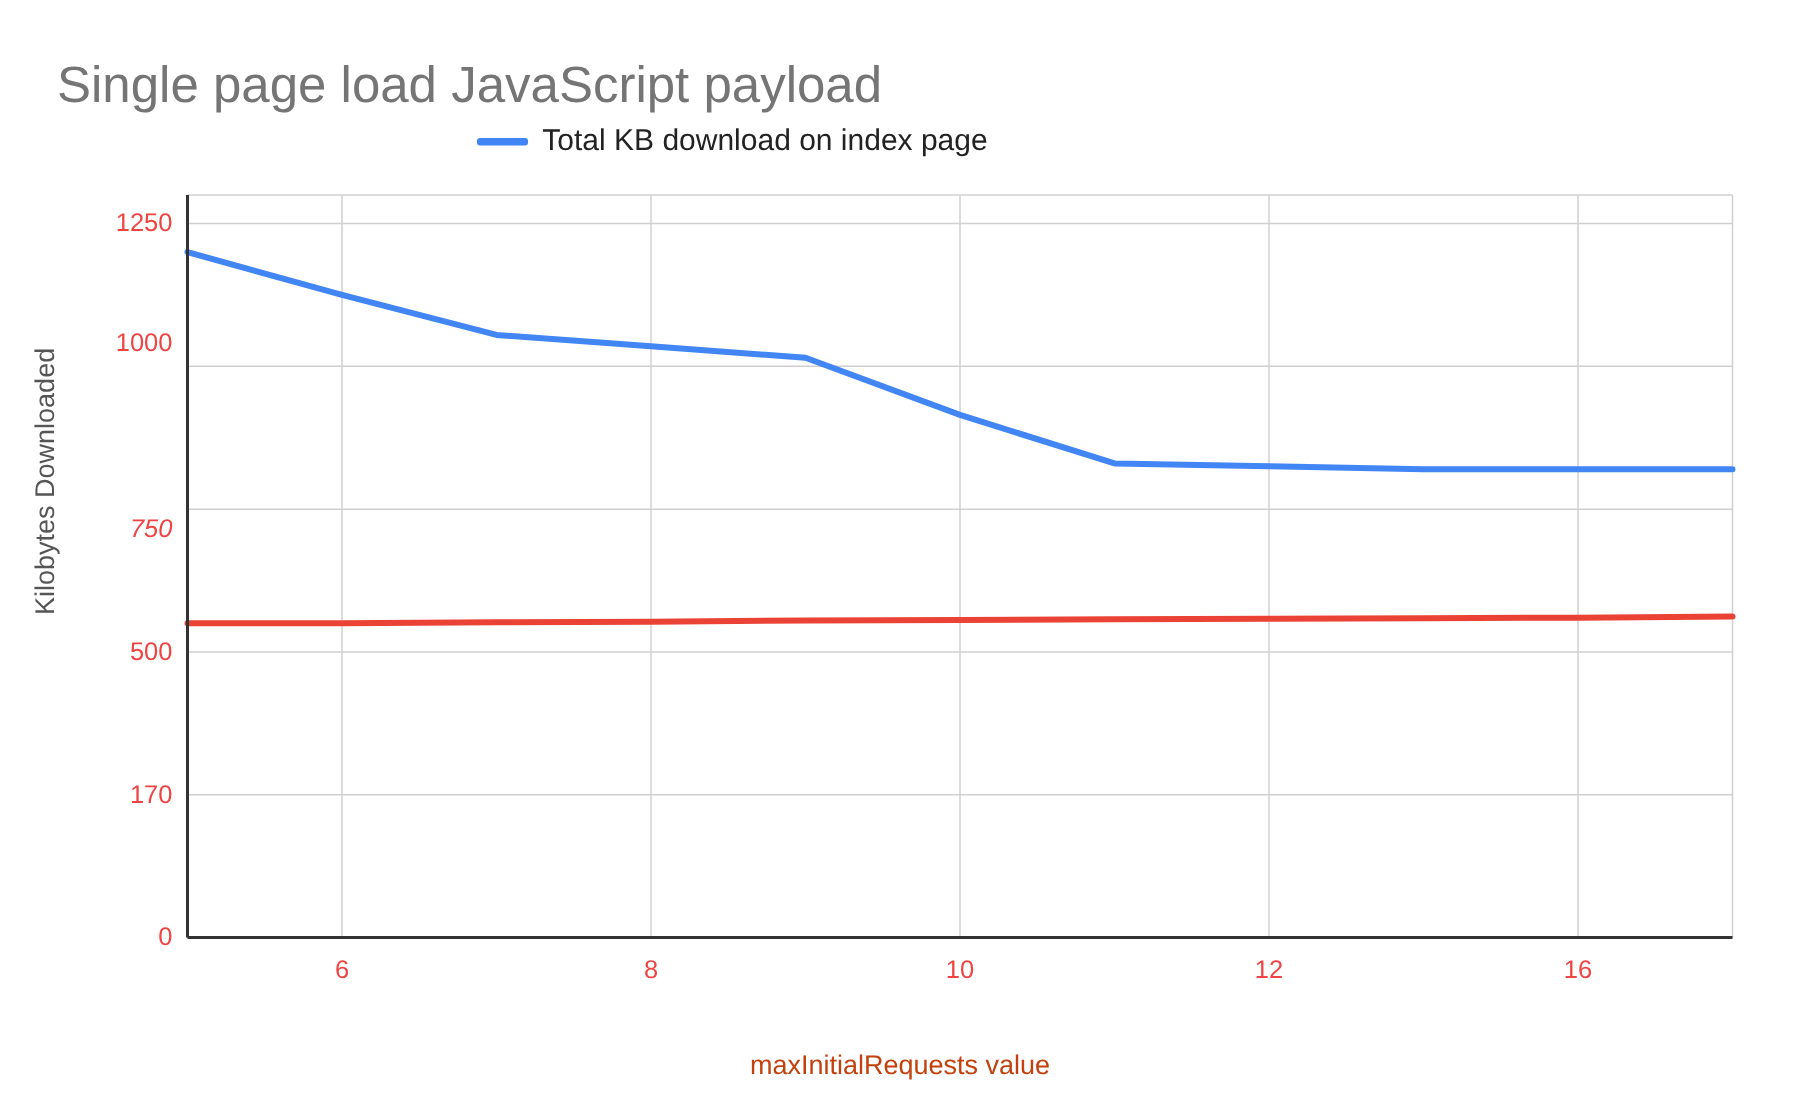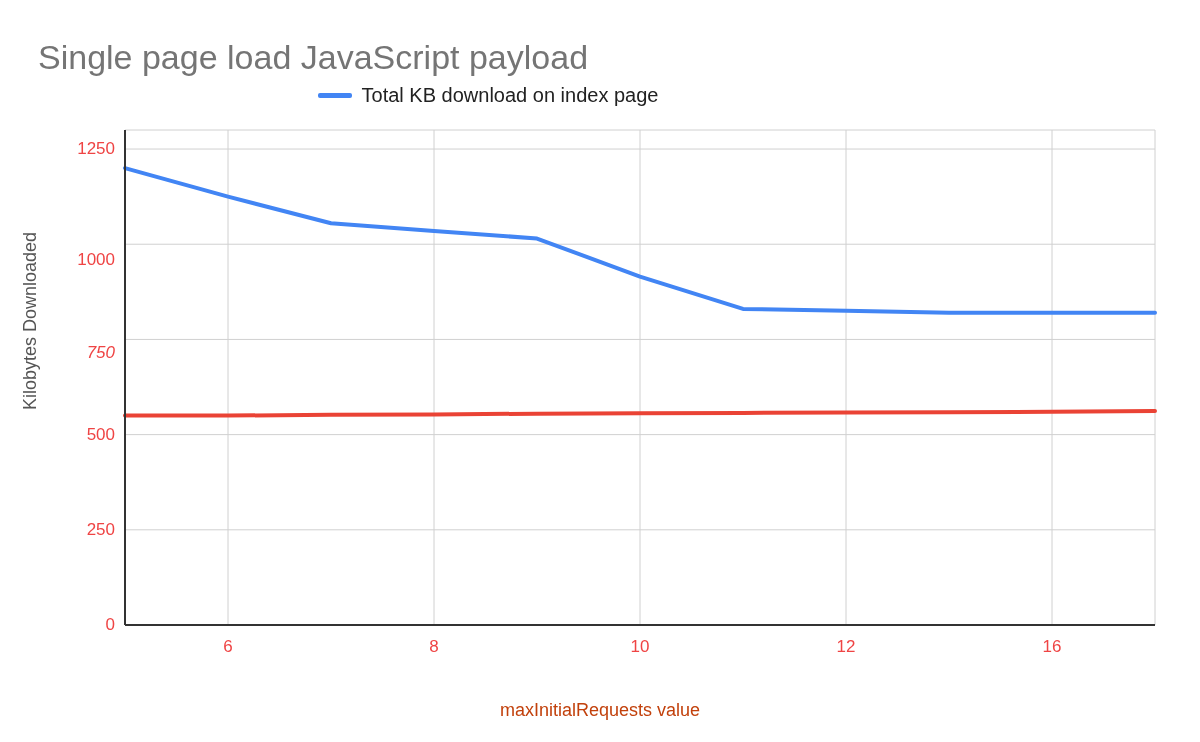--- a/index.html
+++ b/index.html
@@ -107,23 +107,23 @@
       <line class="grid-line" x1="125" y1="149.03846153846155" x2="1155" y2="149.03846153846155"></line>
       <line class="grid-line" x1="1155" y1="130" x2="1155" y2="625"></line>
       <line class="grid-line" x1="125" y1="130" x2="1155" y2="130"></line>
       <polyline class="series-line" points="125,168.07692307692304 228,196.63461538461536 331,223.28846153846155 434,230.9038461538462 537,238.51923076923077 640,276.5961538461538 743,308.9615384615385 846,310.86538461538464 949,312.7692307692308 1052,312.7692307692308 1155,312.7692307692308" style="stroke:#4285f4"></polyline>
       <polyline class="series-line" points="125,415.5769230769231 228,415.5769230769231 331,414.8153846153846 434,414.4346153846154 537,413.6730769230769 640,413.29230769230765 743,412.9115384615385 846,412.53076923076924 949,412.15 1052,411.7692307692307 1155,411.0076923076923" style="stroke:#ea4335"></polyline>
       <line class="axis-line" x1="125" y1="130" x2="125" y2="625"></line>
       <line class="axis-line" x1="125" y1="625" x2="1155" y2="625"></line>
     </svg>
 
 <div class="tick-label y-tick" style="left: 55px; top: 625px;">0</div>
-    <div class="tick-label y-tick" style="left: 55px; top: 529.808px;">250</div>
+    <div class="tick-label y-tick" style="left: 55px; top: 529.808px;">170</div>
     <div class="tick-label y-tick" style="left: 55px; top: 434.615px;">500</div>
     <div class="tick-label y-tick" style="left: 55px; top: 353px; font-style: italic;">750</div>
-    <div class="tick-label y-tick" style="left: 55px; top: 260px;">1000</div>
+    <div class="tick-label y-tick" style="left: 55px; top: 229px;">1000</div>
     <div class="tick-label y-tick" style="left: 55px; top: 149.038px;">1250</div>
     <div class="tick-label x-tick" style="left: 228px; top: 637px;">6</div>
     <div class="tick-label x-tick" style="left: 434px; top: 637px;">8</div>
     <div class="tick-label x-tick" style="left: 640px; top: 637px;">10</div>
     <div class="tick-label x-tick" style="left: 846px; top: 637px;">12</div>
     <div class="tick-label x-tick" style="left: 1052px; top: 637px;">16</div>
   </div>
 
 </body></html>

